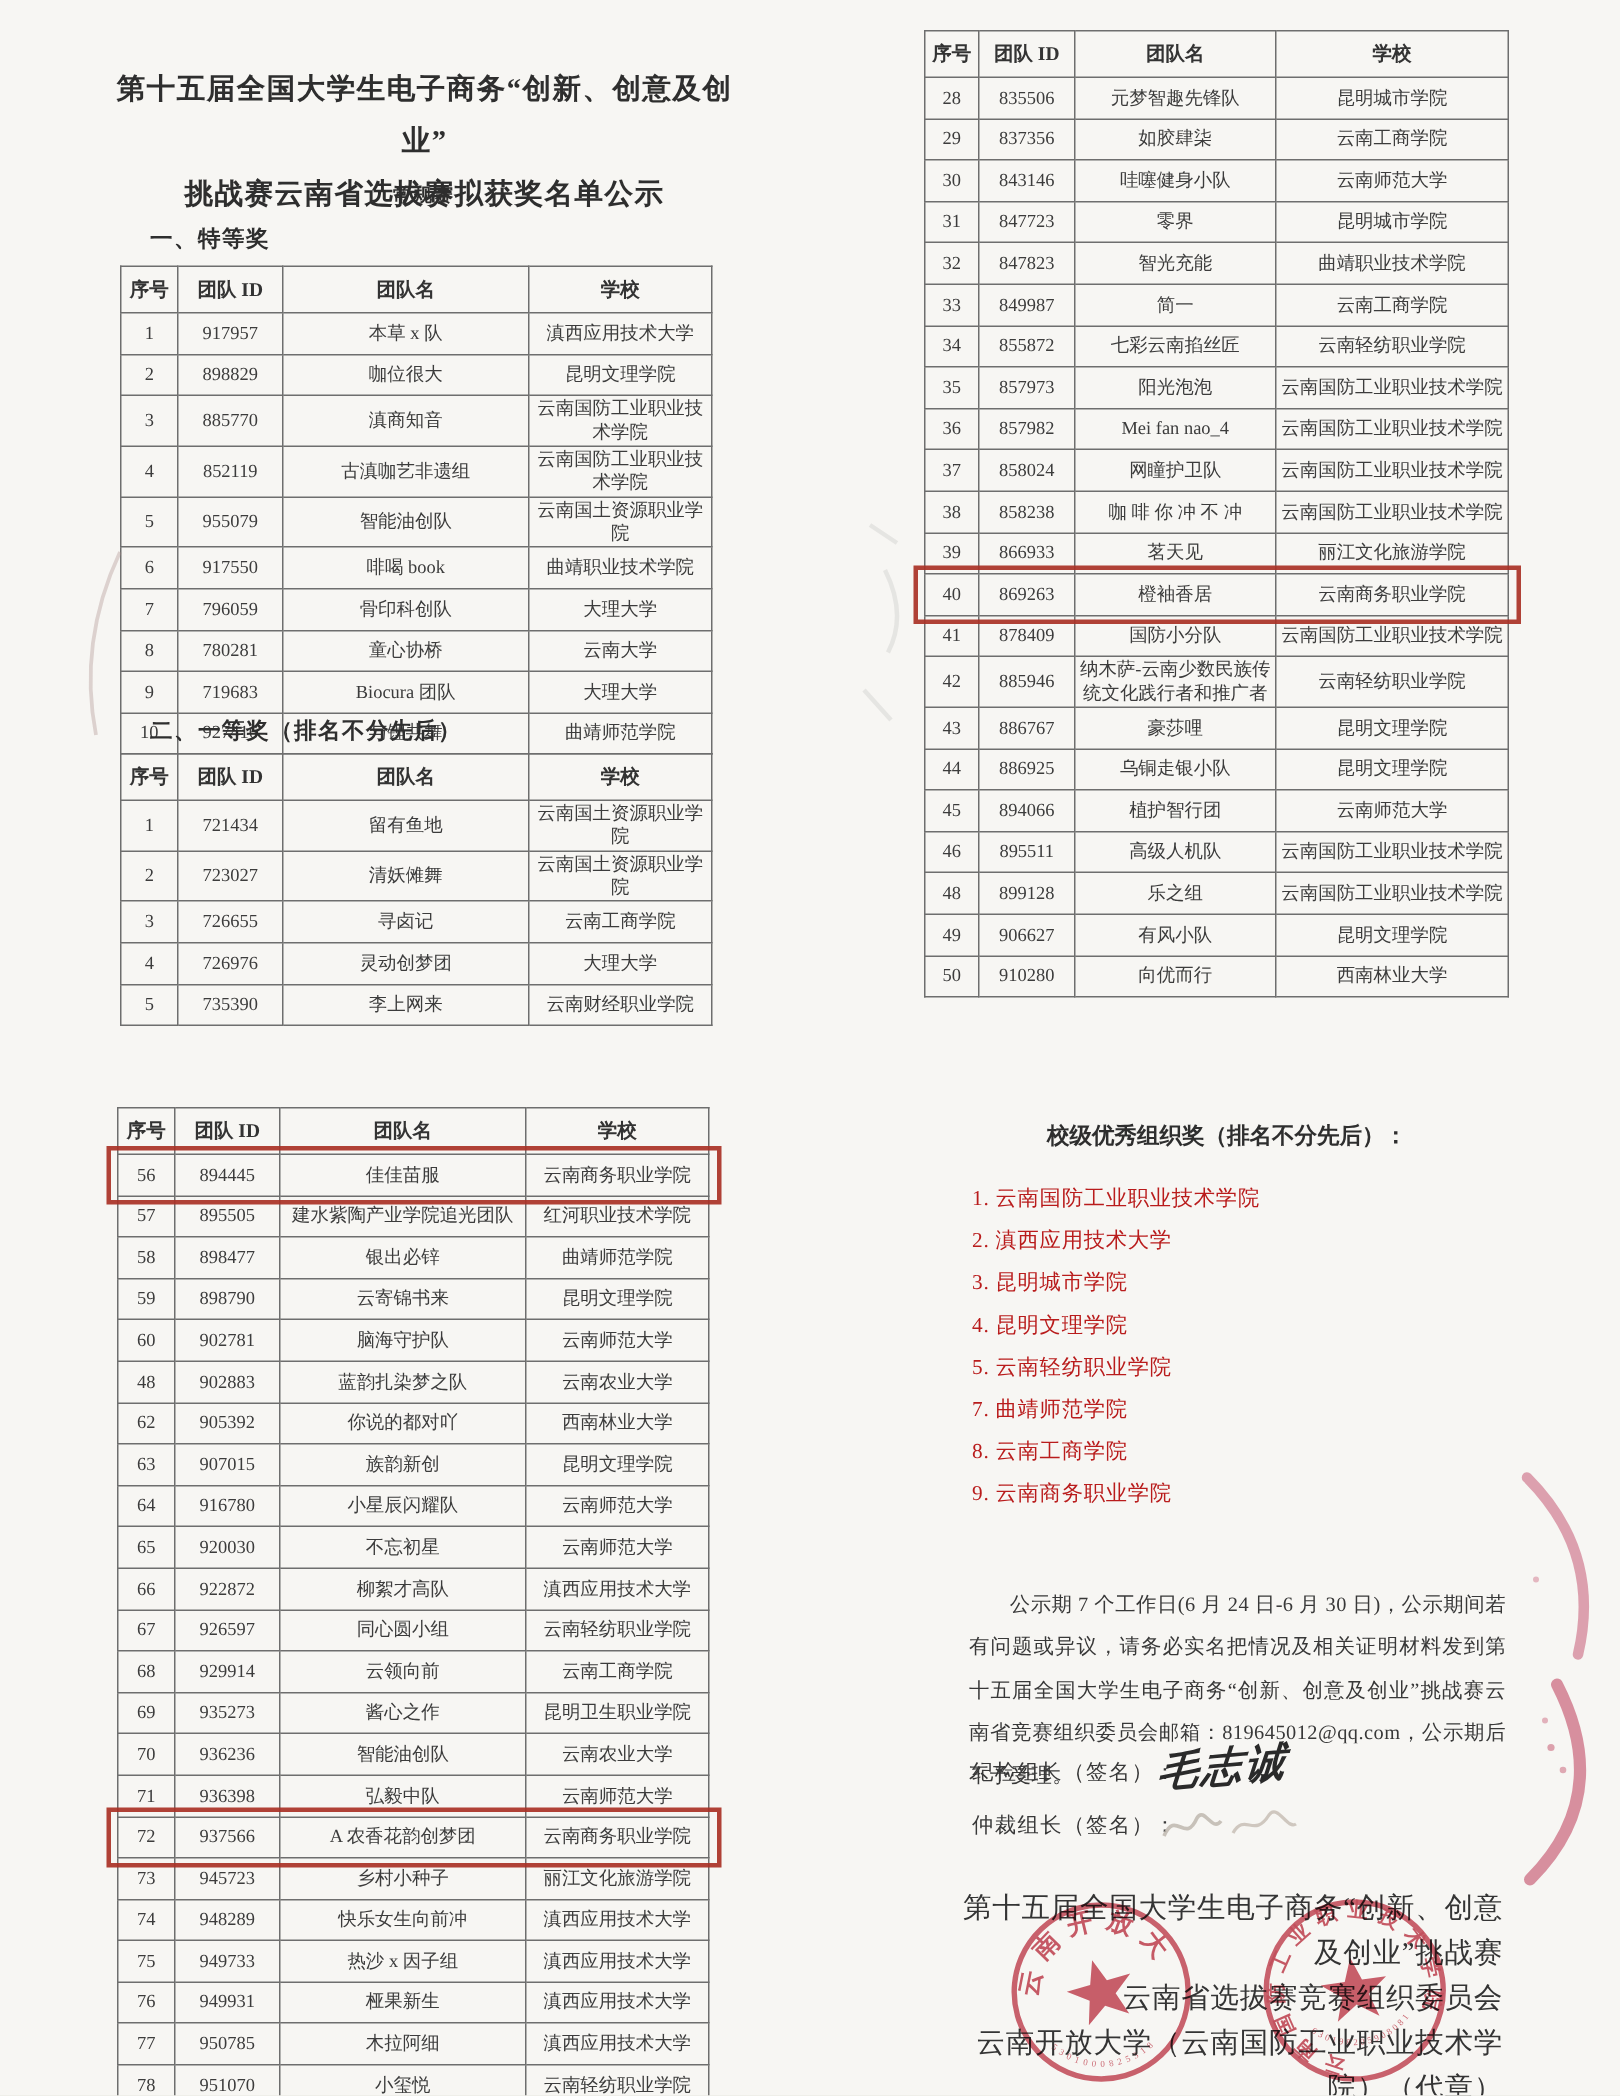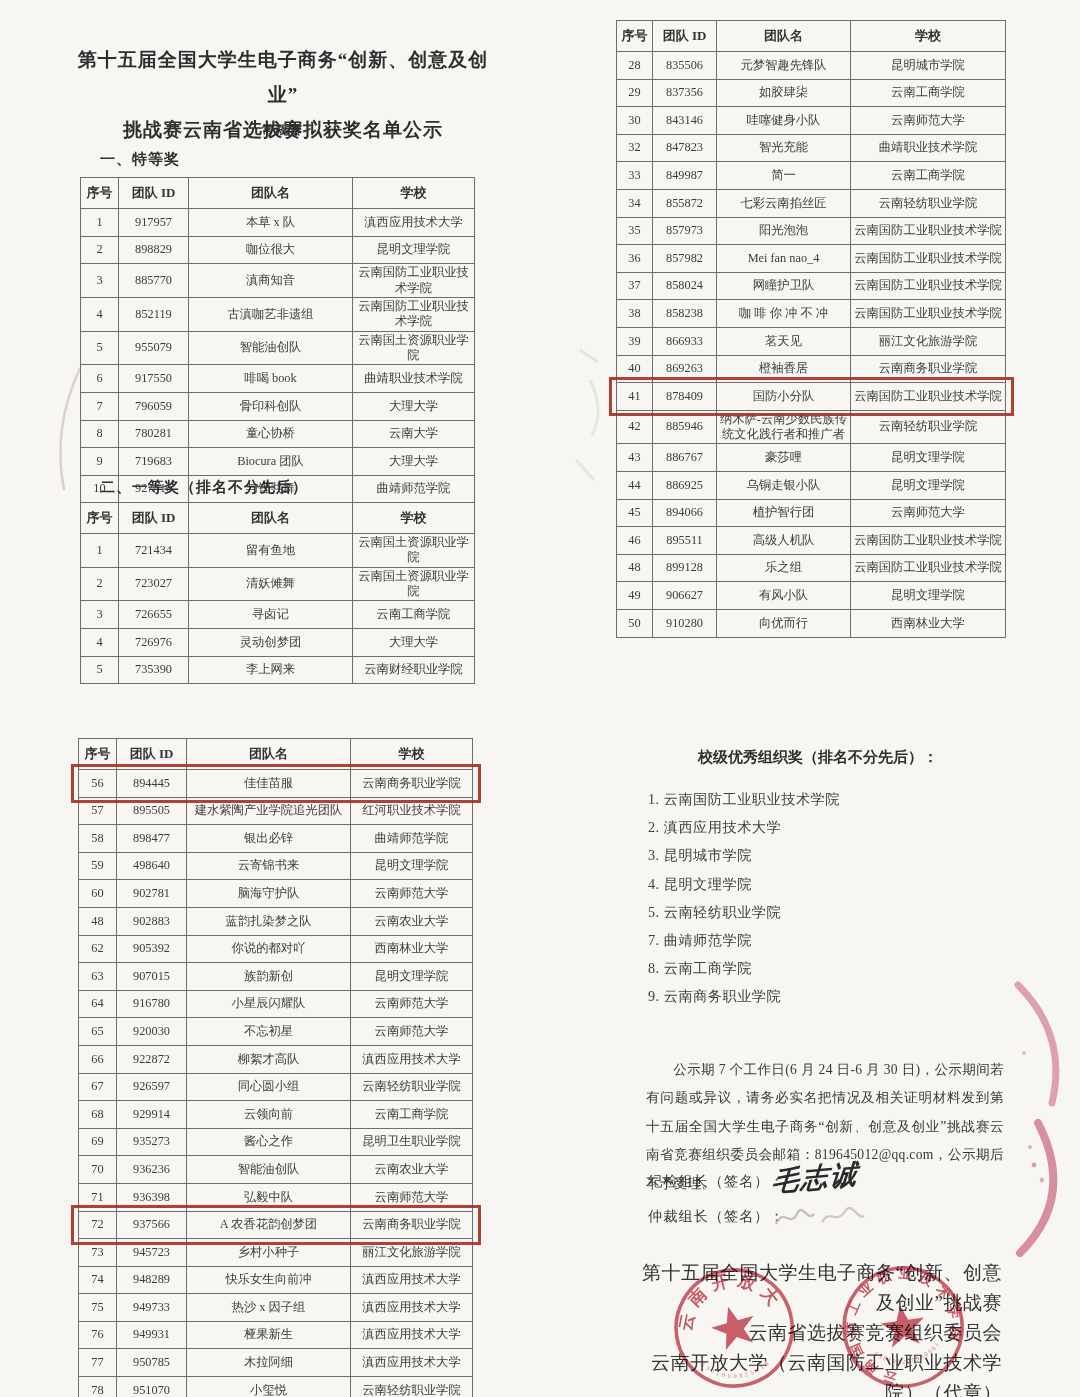--- a/index.html
+++ b/index.html
@@ -23,21 +23,21 @@
     line-height:1.25;
   }
   table.tbl th{height:28px;font-size:13px;font-weight:bold;color:#333;}
   table.tbl td{height:24.6px;font-size:12.3px;}
   table.w-left{width:395px;}
   table.w-right{width:390px;}
 
   .hl-box{position:absolute;border:3px solid #a93126;opacity:.92;pointer-events:none;z-index:5;}
 
   .org-head{font-size:15px;font-weight:bold;color:#2e2e2e;text-align:center;width:100%;}
-  .org-item{font-size:14.2px;color:#404040;height:28.2px;line-height:28.2px;letter-spacing:.5px;}
+  .org-item{font-size:14.2px;color:#b91c1c;height:28.2px;line-height:28.2px;letter-spacing:.5px;}
 
   .notice{font-size:13.6px;line-height:28.4px;text-align:justify;text-indent:2em;
     color:#383838;letter-spacing:.3px;}
   .sig-line{font-size:14.2px;color:#383838;letter-spacing:1px;}
   .sig-hand{font-size:27px;font-weight:bold;font-style:italic;color:#2a2a2a;
     transform:rotate(-5deg) skewX(-10deg);letter-spacing:2px;
     font-family:"DejaVu Serif",serif;}
   .footer-block{left:642px;top:1258px;width:360px;text-align:right;
     font-size:19px;line-height:30px;color:#343434;letter-spacing:.5px;}
 
@@ -217,21 +217,21 @@
           <td>红河职业技术学院</td>
         </tr>
         <tr>
           <td>58</td>
           <td>898477</td>
           <td>银出必锌</td>
           <td>曲靖师范学院</td>
         </tr>
         <tr>
           <td>59</td>
-          <td>498640</td>
+          <td>898790</td>
           <td>云寄锦书来</td>
           <td>昆明文理学院</td>
         </tr>
         <tr>
           <td>60</td>
           <td>902781</td>
           <td>脑海守护队</td>
           <td>云南师范大学</td>
         </tr>
         <tr>
@@ -371,20 +371,26 @@
           <td>29</td>
           <td>837356</td>
           <td>如胶肆柒</td>
           <td>云南工商学院</td>
         </tr>
         <tr>
           <td>30</td>
           <td>843146</td>
           <td>哇噻健身小队</td>
           <td>云南师范大学</td>
+        </tr>
+        <tr>
+          <td>31</td>
+          <td>847723</td>
+          <td>零界</td>
+          <td>昆明城市学院</td>
         </tr>
         <tr>
           <td>32</td>
           <td>847823</td>
           <td>智光充能</td>
           <td>曲靖职业技术学院</td>
         </tr>
         <tr>
           <td>33</td>
           <td>849987</td>

